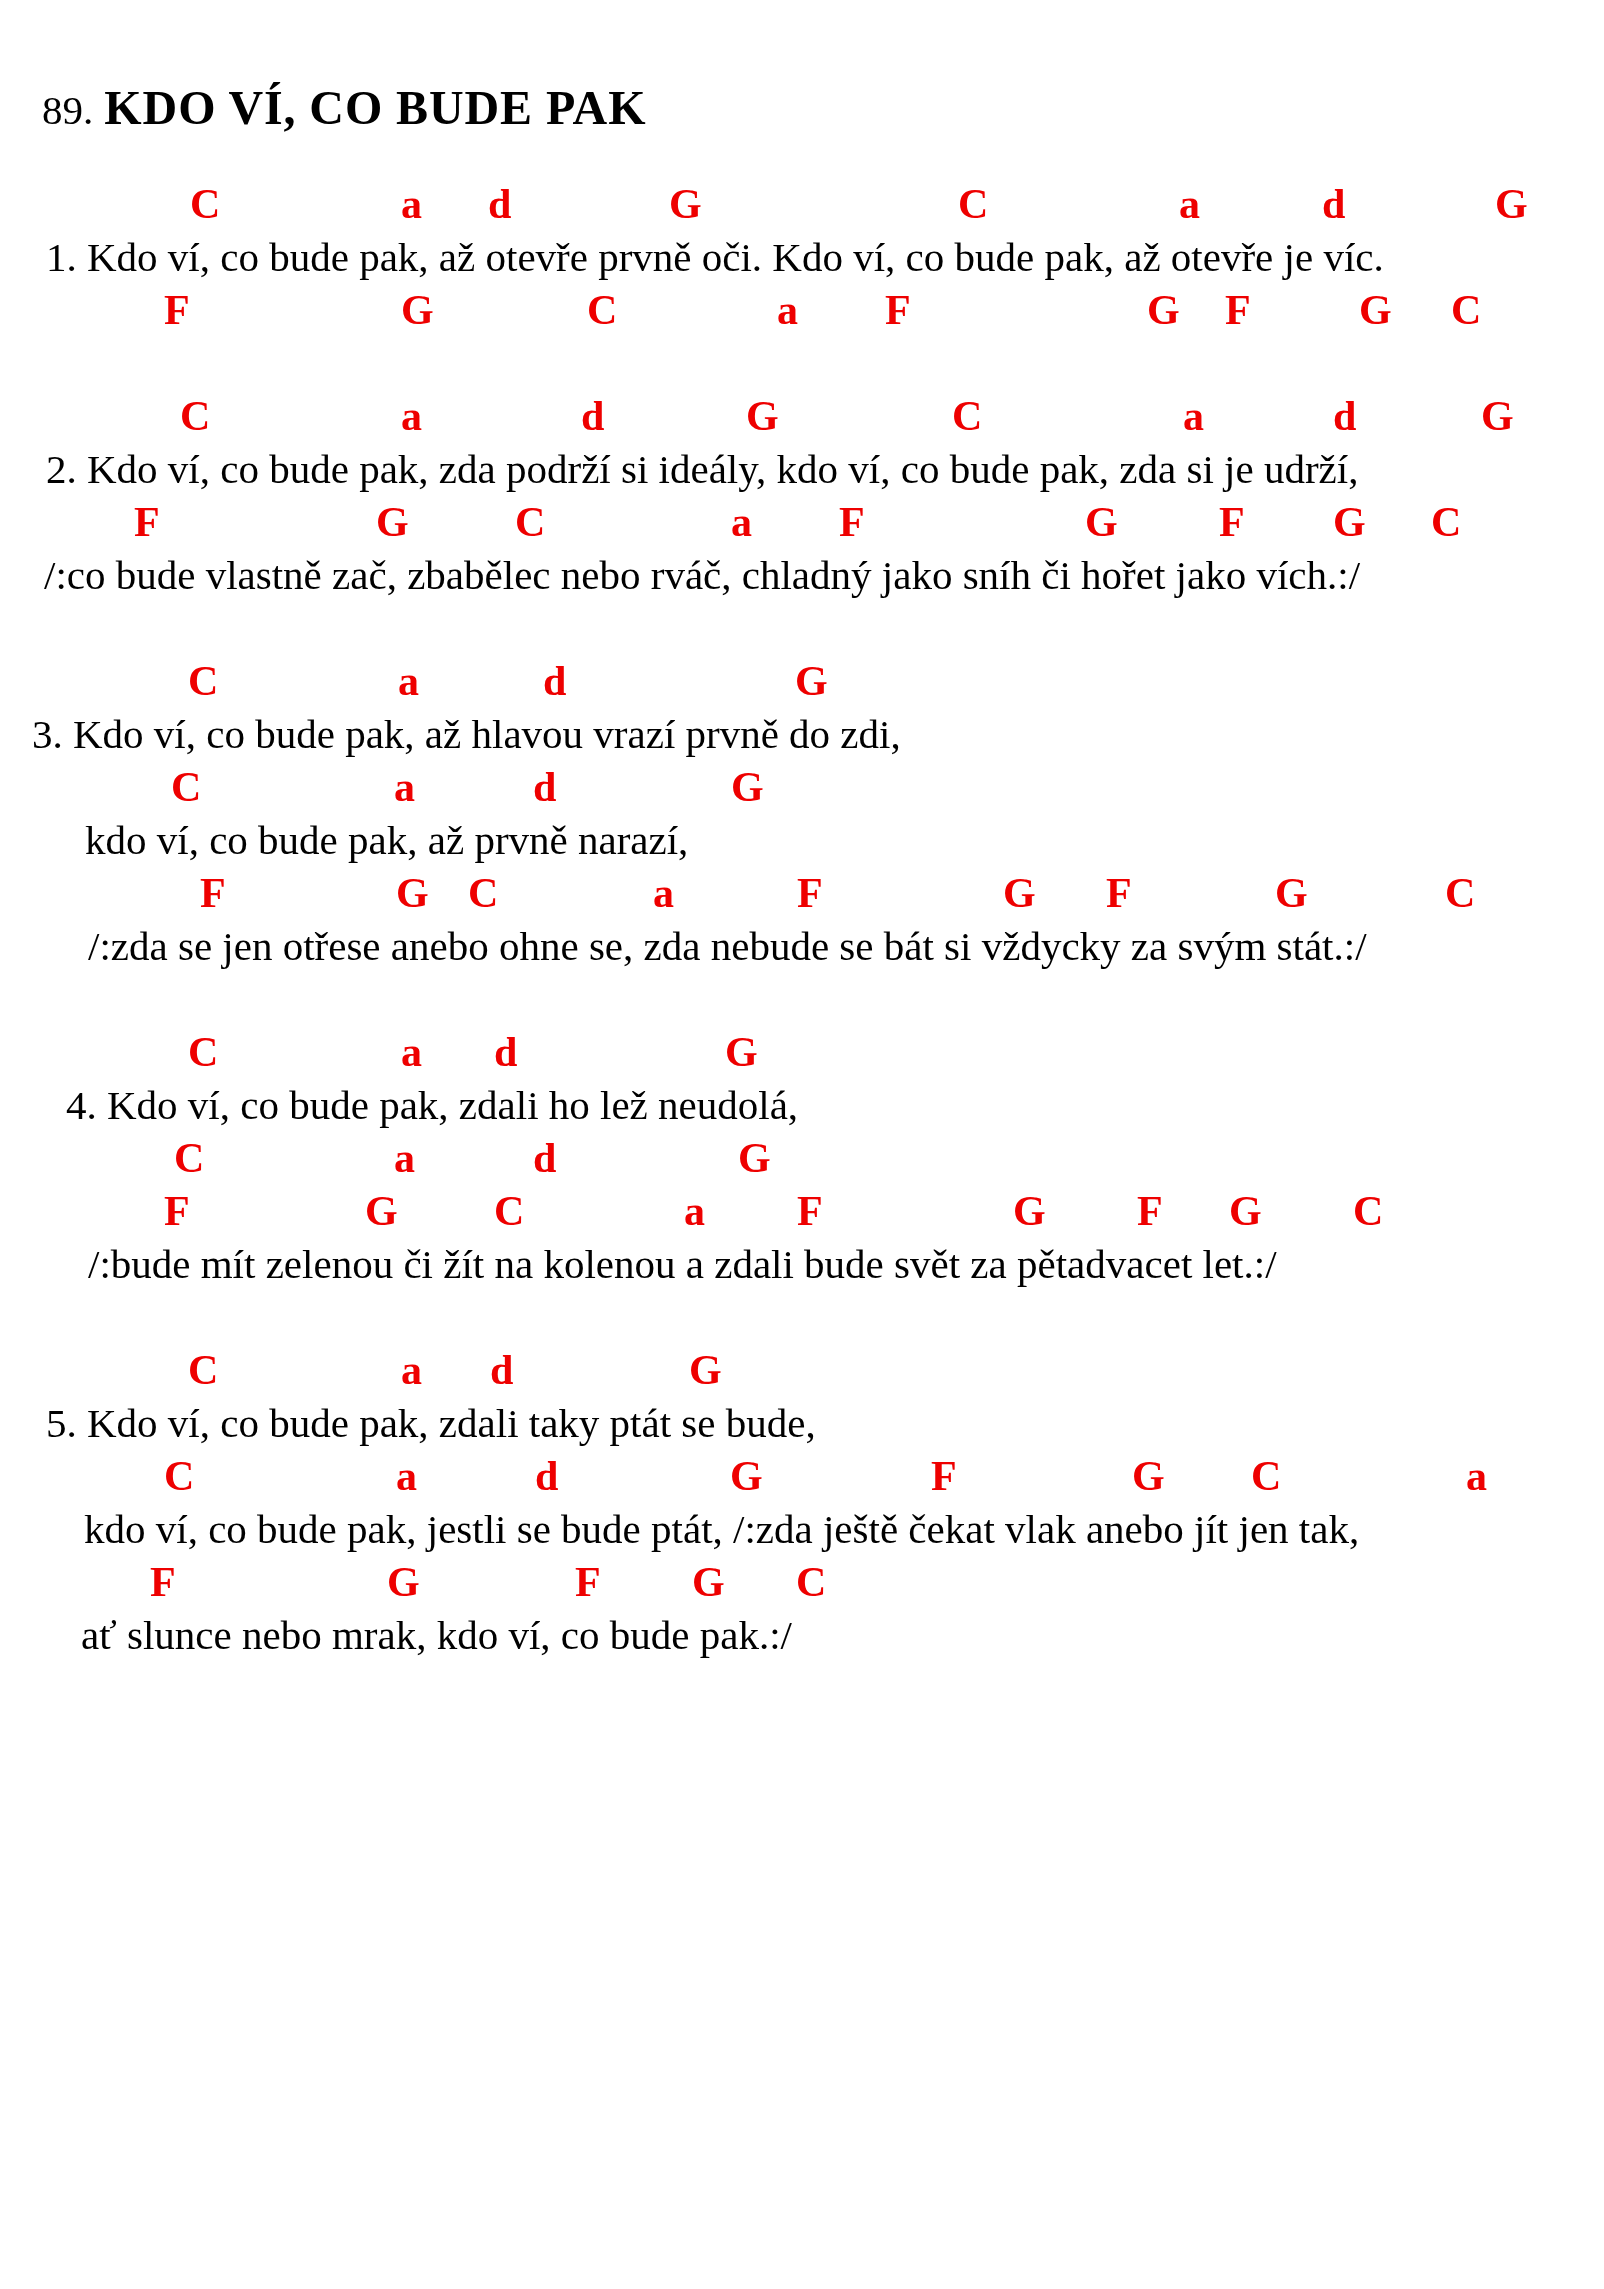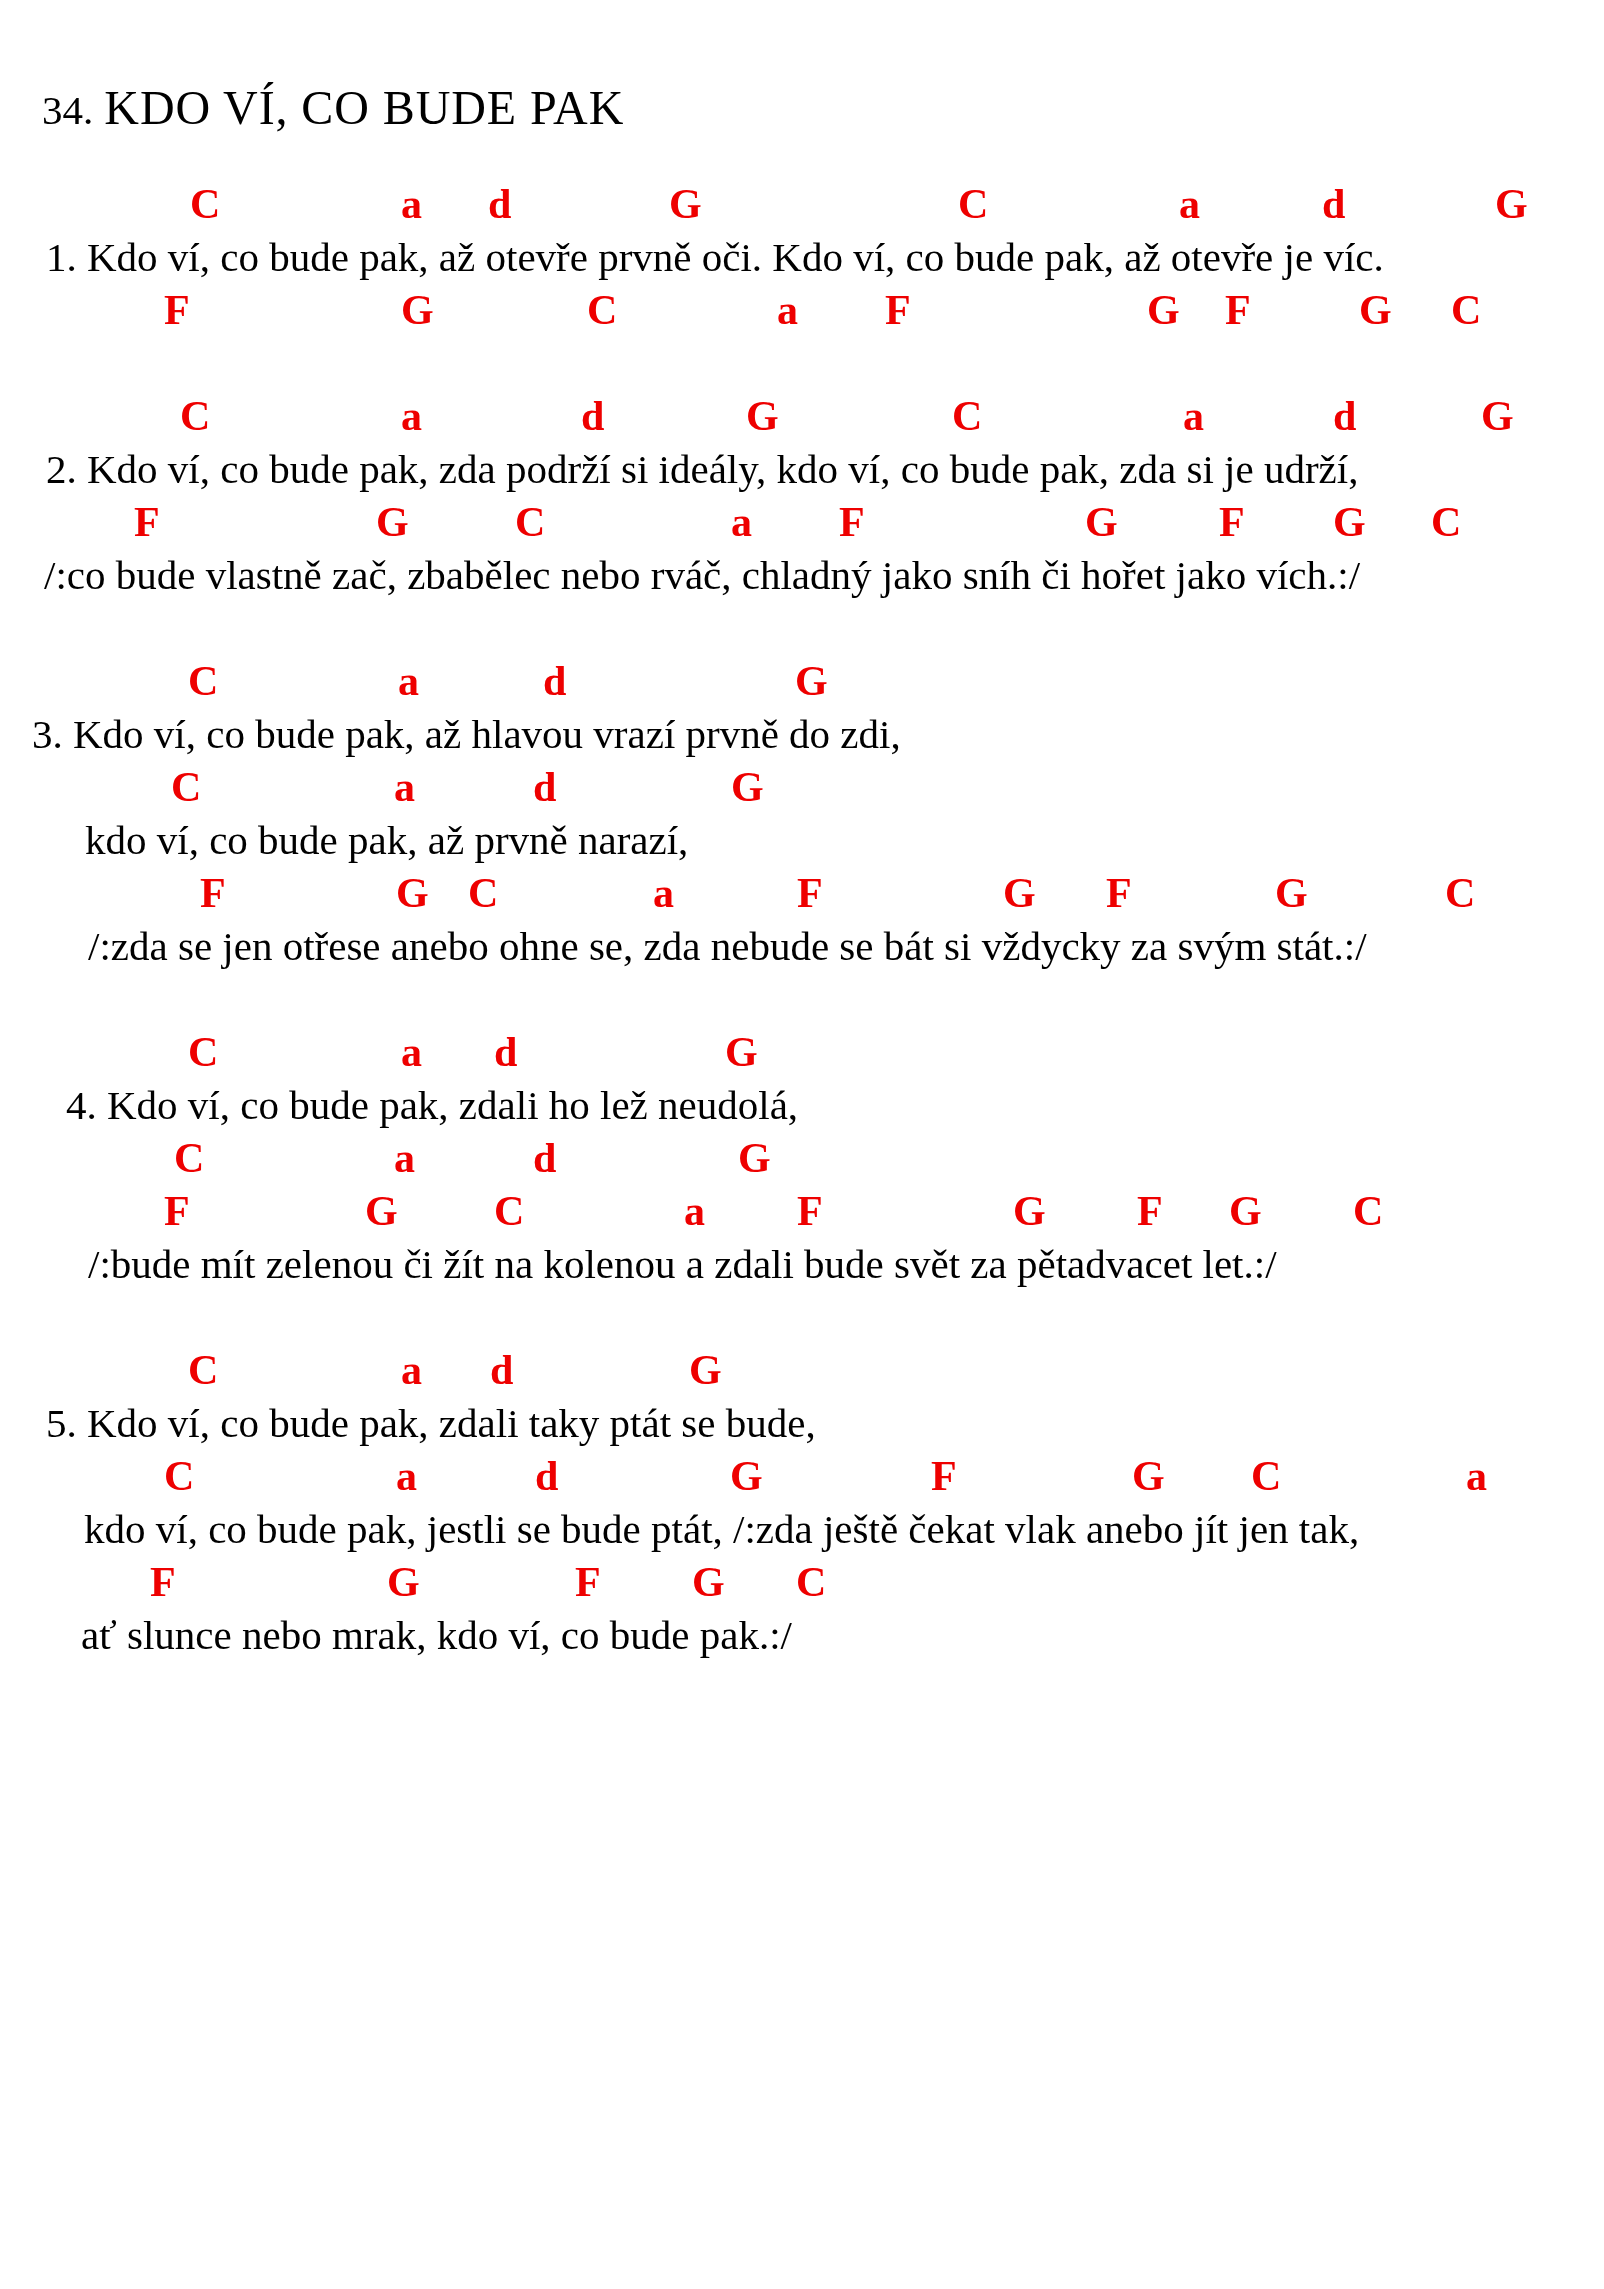--- a/index.html
+++ b/index.html
@@ -22,21 +22,21 @@
     height: 54px;
     line-height: 54px;
     white-space: nowrap;
   }
   .song-number {
     font-size: 41px;
     font-weight: normal;
   }
   .song-title {
     font-size: 48px;
-    font-weight: normal;
+    font-weight: bold;
     letter-spacing: 0.9px;
     margin-top: 12px;
   }
   .verses {
     margin-top: 43px;
   }
   .chord-row {
     position: relative;
     height: 53px;
   }
@@ -56,21 +56,21 @@
   }
   .verse-gap {
     height: 53px;
   }
 </style>
 </head>
 <body>
 
 <div class="page">
   <div class="title-row">
-    <span class="song-number">34.</span>
+    <span class="song-number">89.</span>
     <span>&nbsp;</span>
     <span class="song-title">KDO VÍ, CO BUDE PAK</span>
   </div>
   <div class="verses">
       <div class="chord-row">
         <span class="chord" style="left: 190px; color: rgb(238, 0, 0);">C</span>
         <span class="chord" style="left: 401px; color: rgb(238, 0, 0);">a</span>
         <span class="chord" style="left: 488px; color: rgb(238, 0, 0);">d</span>
         <span class="chord" style="left: 669px; color: rgb(238, 0, 0);">G</span>
         <span class="chord" style="left: 958px; color: rgb(238, 0, 0);">C</span>

